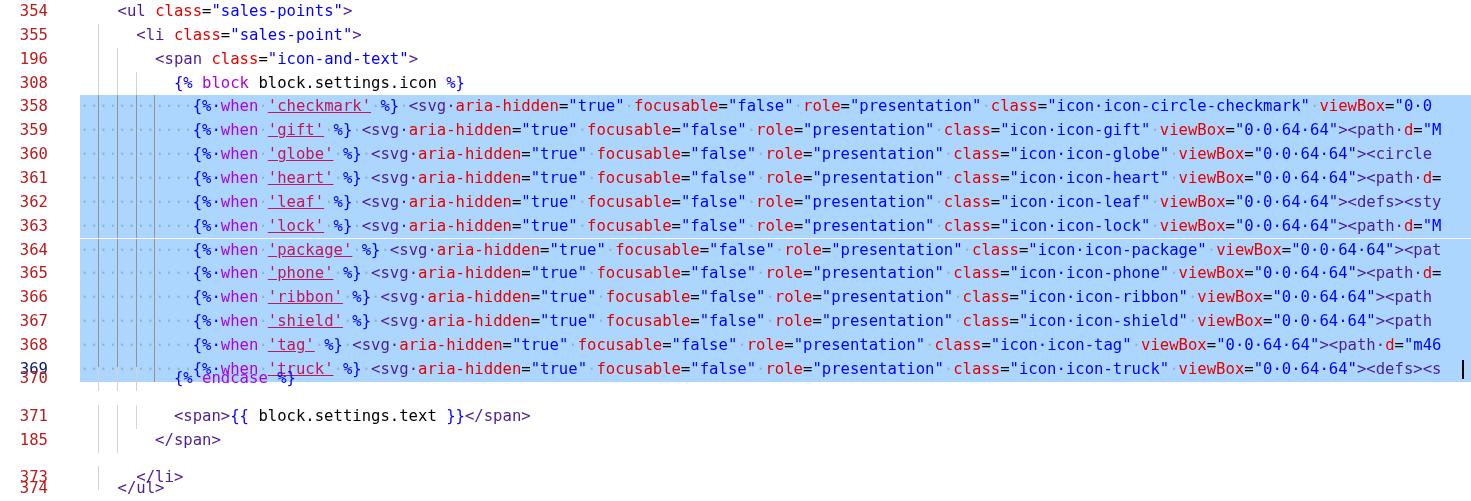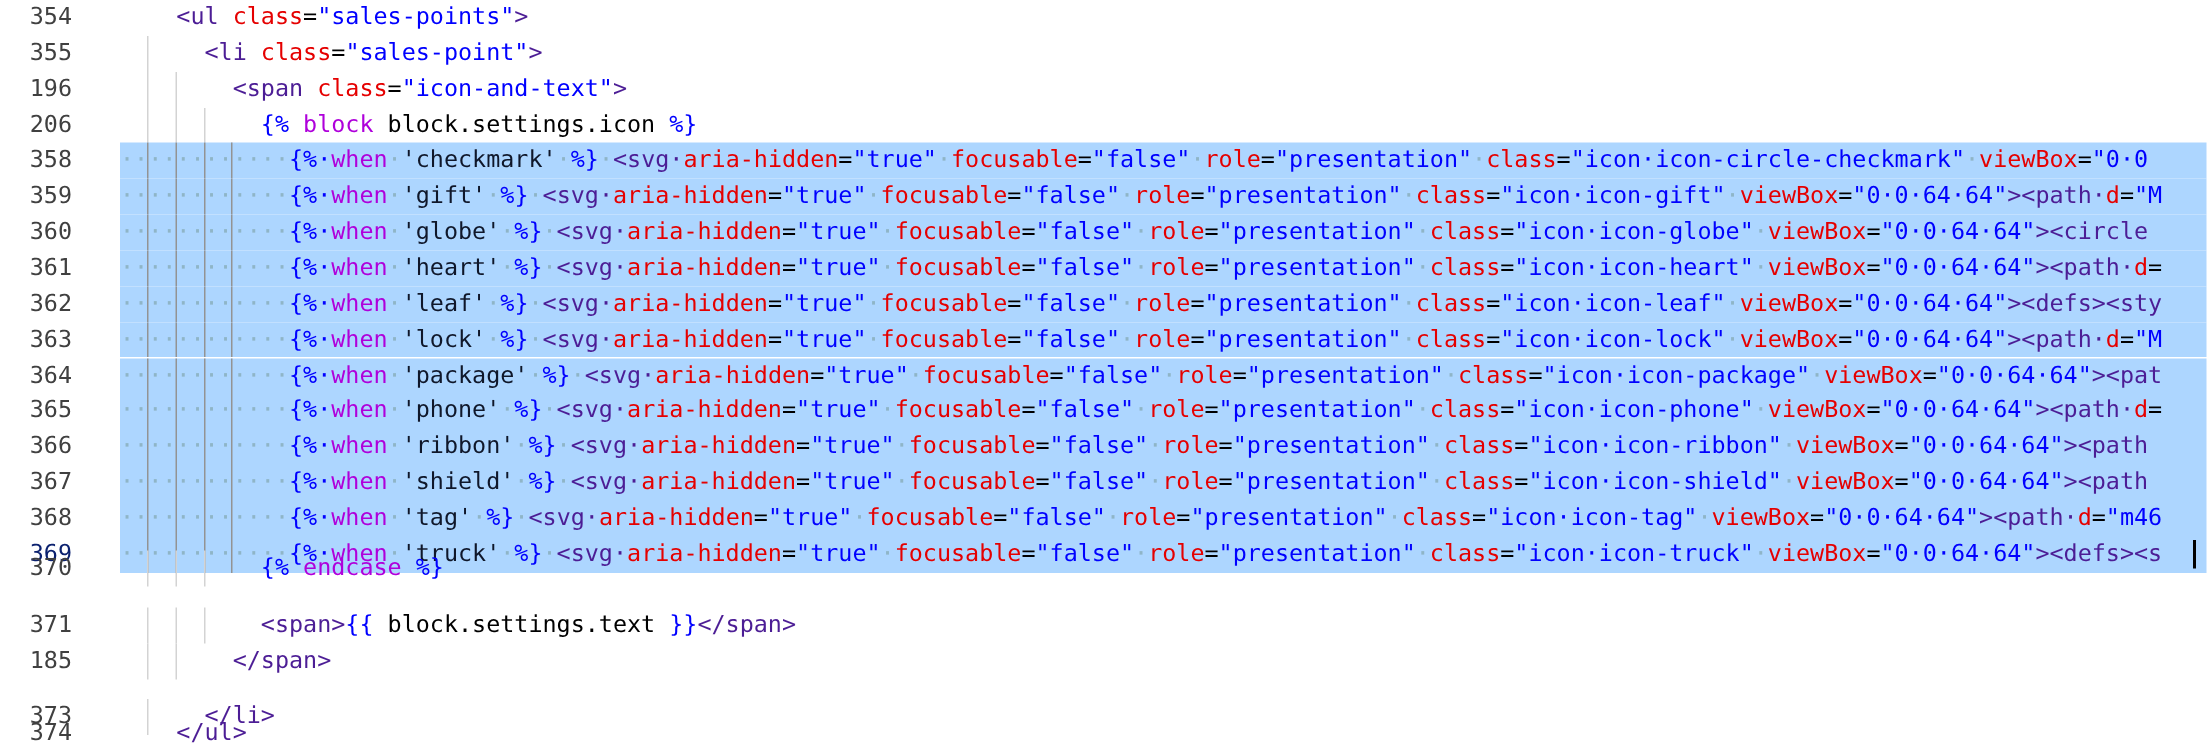--- a/index.html
+++ b/index.html
@@ -2,44 +2,44 @@
 <html><head>
 <meta charset="utf-8">
 <style>
   html, body { margin:0; padding:0; }
   body {
     width:1471px; height:501px; overflow:hidden; background:#ffffff;
     font-family:"DejaVu Sans Mono", monospace; font-size:15.6px;
   }
   .editor { position:relative; width:1471px; height:501px; }
   .line { position:absolute; left:0; width:1471px; height:23.85px; line-height:23.85px; white-space:pre; }
-  .gutter { position:absolute; left:0; width:48px; text-align:right; color:#404040; font-size:15.6px; }
+  .gutter { position:absolute; left:0; width:48px; text-align:right; color:#b91c1c; font-size:15.6px; }
   .line.active .gutter { color:#0b216f; }
   .code { position:absolute; left:80px; right:0; overflow:hidden; white-space:pre; }
   .sel-bg { position:absolute; left:80px; right:0; top:0; bottom:0; background:#add6ff; }
   .guide { position:absolute; top:0; bottom:0; width:1px; background:#d3d3d3; }
   .guide.sel { background:#939393; }
   .ws { color:#8fb5c7; }
   .t-tag { color:#4c1d95; }
   .t-attr { color:#e50000; }
   .t-str { color:#0000ff; }
   .t-liq { color:#0000ff; }
   .t-liqkw { color:#af00db; }
   .t-txt { color:#000000; }
-  .t-lstr { color:#0f172a; }
+  .t-lstr { color:#be185d;text-decoration:underline; }
   .cursor { position:absolute; width:2px; height:19px; background:#000; top:2px; }
 </style>
 </head>
 <body>
 
 <div class="editor" id="editor">
     <div class="line" style="top: 0px;"><span class="gutter">354</span><span class="code">    <span class="t-tag">&lt;ul </span><span class="t-attr">class</span><span class="t-txt">=</span><span class="t-str">"sales-points"</span><span class="t-tag">&gt;</span></span></div>
     <div class="line" style="top: 23.85px;"><span class="gutter">355</span><div class="guide" style="left: 98px;"></div><span class="code">      <span class="t-tag">&lt;li </span><span class="t-attr">class</span><span class="t-txt">=</span><span class="t-str">"sales-point"</span><span class="t-tag">&gt;</span></span></div>
     <div class="line" style="top: 47.7px;"><span class="gutter">196</span><div class="guide" style="left: 98px;"></div><div class="guide" style="left: 116.8px;"></div><span class="code">        <span class="t-tag">&lt;span </span><span class="t-attr">class</span><span class="t-txt">=</span><span class="t-str">"icon-and-text"</span><span class="t-tag">&gt;</span></span></div>
-    <div class="line" style="top: 71.55px;"><span class="gutter">206</span><div class="guide" style="left: 98px;"></div><div class="guide" style="left: 116.8px;"></div><div class="guide" style="left: 135.6px;"></div><span class="code">          <span class="t-liq">{% </span><span class="t-liqkw">block</span><span class="t-txt"> block.settings.icon </span><span class="t-liq">%}</span></span></div>
+    <div class="line" style="top: 71.55px;"><span class="gutter">308</span><div class="guide" style="left: 98px;"></div><div class="guide" style="left: 116.8px;"></div><div class="guide" style="left: 135.6px;"></div><span class="code">          <span class="t-liq">{% </span><span class="t-liqkw">block</span><span class="t-txt"> block.settings.icon </span><span class="t-liq">%}</span></span></div>
     <div class="line" style="top: 95.4px;"><div class="sel-bg"></div><span class="gutter">358</span><div class="guide sel" style="left: 98px;"></div><div class="guide sel" style="left: 116.8px;"></div><div class="guide sel" style="left: 135.6px;"></div><div class="guide sel" style="left: 154.4px;"></div><span class="code"><span class="ws">············</span><span class="t-liq">{%·</span><span class="t-liqkw">when</span><span class="t-txt" style="color: rgb(143, 181, 199);">·</span><span class="t-lstr">'checkmark'</span><span class="t-txt" style="color: rgb(143, 181, 199);">·</span><span class="t-liq">%}</span><span class="t-txt" style="color: rgb(143, 181, 199);">·</span><span class="t-tag">&lt;svg·</span><span class="t-attr">aria-hidden</span><span class="t-txt" style="color: rgb(0, 0, 0);">=</span><span class="t-str">"true"</span><span class="t-txt" style="color: rgb(143, 181, 199);">·</span><span class="t-attr">focusable</span><span class="t-txt" style="color: rgb(0, 0, 0);">=</span><span class="t-str">"false"</span><span class="t-txt" style="color: rgb(143, 181, 199);">·</span><span class="t-attr">role</span><span class="t-txt" style="color: rgb(0, 0, 0);">=</span><span class="t-str">"presentation"</span><span class="t-txt" style="color: rgb(143, 181, 199);">·</span><span class="t-attr">class</span><span class="t-txt" style="color: rgb(0, 0, 0);">=</span><span class="t-str">"icon·icon-circle-checkmark"</span><span class="t-txt" style="color: rgb(143, 181, 199);">·</span><span class="t-attr">viewBox</span><span class="t-txt" style="color: rgb(0, 0, 0);">=</span><span class="t-str">"0·0</span></span></div>
     <div class="line" style="top: 119.25px;"><div class="sel-bg"></div><span class="gutter">359</span><div class="guide sel" style="left: 98px;"></div><div class="guide sel" style="left: 116.8px;"></div><div class="guide sel" style="left: 135.6px;"></div><div class="guide sel" style="left: 154.4px;"></div><span class="code"><span class="ws">············</span><span class="t-liq">{%·</span><span class="t-liqkw">when</span><span class="t-txt" style="color: rgb(143, 181, 199);">·</span><span class="t-lstr">'gift'</span><span class="t-txt" style="color: rgb(143, 181, 199);">·</span><span class="t-liq">%}</span><span class="t-txt" style="color: rgb(143, 181, 199);">·</span><span class="t-tag">&lt;svg·</span><span class="t-attr">aria-hidden</span><span class="t-txt" style="color: rgb(0, 0, 0);">=</span><span class="t-str">"true"</span><span class="t-txt" style="color: rgb(143, 181, 199);">·</span><span class="t-attr">focusable</span><span class="t-txt" style="color: rgb(0, 0, 0);">=</span><span class="t-str">"false"</span><span class="t-txt" style="color: rgb(143, 181, 199);">·</span><span class="t-attr">role</span><span class="t-txt" style="color: rgb(0, 0, 0);">=</span><span class="t-str">"presentation"</span><span class="t-txt" style="color: rgb(143, 181, 199);">·</span><span class="t-attr">class</span><span class="t-txt" style="color: rgb(0, 0, 0);">=</span><span class="t-str">"icon·icon-gift"</span><span class="t-txt" style="color: rgb(143, 181, 199);">·</span><span class="t-attr">viewBox</span><span class="t-txt" style="color: rgb(0, 0, 0);">=</span><span class="t-str">"0·0·64·64"</span><span class="t-tag">&gt;&lt;path·</span><span class="t-attr">d</span><span class="t-txt" style="color: rgb(0, 0, 0);">=</span><span class="t-str">"M</span></span></div>
     <div class="line" style="top: 143.1px;"><div class="sel-bg"></div><span class="gutter">360</span><div class="guide sel" style="left: 98px;"></div><div class="guide sel" style="left: 116.8px;"></div><div class="guide sel" style="left: 135.6px;"></div><div class="guide sel" style="left: 154.4px;"></div><span class="code"><span class="ws">············</span><span class="t-liq">{%·</span><span class="t-liqkw">when</span><span class="t-txt" style="color: rgb(143, 181, 199);">·</span><span class="t-lstr">'globe'</span><span class="t-txt" style="color: rgb(143, 181, 199);">·</span><span class="t-liq">%}</span><span class="t-txt" style="color: rgb(143, 181, 199);">·</span><span class="t-tag">&lt;svg·</span><span class="t-attr">aria-hidden</span><span class="t-txt" style="color: rgb(0, 0, 0);">=</span><span class="t-str">"true"</span><span class="t-txt" style="color: rgb(143, 181, 199);">·</span><span class="t-attr">focusable</span><span class="t-txt" style="color: rgb(0, 0, 0);">=</span><span class="t-str">"false"</span><span class="t-txt" style="color: rgb(143, 181, 199);">·</span><span class="t-attr">role</span><span class="t-txt" style="color: rgb(0, 0, 0);">=</span><span class="t-str">"presentation"</span><span class="t-txt" style="color: rgb(143, 181, 199);">·</span><span class="t-attr">class</span><span class="t-txt" style="color: rgb(0, 0, 0);">=</span><span class="t-str">"icon·icon-globe"</span><span class="t-txt" style="color: rgb(143, 181, 199);">·</span><span class="t-attr">viewBox</span><span class="t-txt" style="color: rgb(0, 0, 0);">=</span><span class="t-str">"0·0·64·64"</span><span class="t-tag">&gt;&lt;circle</span></span></div>
     <div class="line" style="top: 166.95px;"><div class="sel-bg"></div><span class="gutter">361</span><div class="guide sel" style="left: 98px;"></div><div class="guide sel" style="left: 116.8px;"></div><div class="guide sel" style="left: 135.6px;"></div><div class="guide sel" style="left: 154.4px;"></div><span class="code"><span class="ws">············</span><span class="t-liq">{%·</span><span class="t-liqkw">when</span><span class="t-txt" style="color: rgb(143, 181, 199);">·</span><span class="t-lstr">'heart'</span><span class="t-txt" style="color: rgb(143, 181, 199);">·</span><span class="t-liq">%}</span><span class="t-txt" style="color: rgb(143, 181, 199);">·</span><span class="t-tag">&lt;svg·</span><span class="t-attr">aria-hidden</span><span class="t-txt" style="color: rgb(0, 0, 0);">=</span><span class="t-str">"true"</span><span class="t-txt" style="color: rgb(143, 181, 199);">·</span><span class="t-attr">focusable</span><span class="t-txt" style="color: rgb(0, 0, 0);">=</span><span class="t-str">"false"</span><span class="t-txt" style="color: rgb(143, 181, 199);">·</span><span class="t-attr">role</span><span class="t-txt" style="color: rgb(0, 0, 0);">=</span><span class="t-str">"presentation"</span><span class="t-txt" style="color: rgb(143, 181, 199);">·</span><span class="t-attr">class</span><span class="t-txt" style="color: rgb(0, 0, 0);">=</span><span class="t-str">"icon·icon-heart"</span><span class="t-txt" style="color: rgb(143, 181, 199);">·</span><span class="t-attr">viewBox</span><span class="t-txt" style="color: rgb(0, 0, 0);">=</span><span class="t-str">"0·0·64·64"</span><span class="t-tag">&gt;&lt;path·</span><span class="t-attr">d</span><span class="t-txt" style="color: rgb(0, 0, 0);">=</span></span></div>
     <div class="line" style="top: 190.8px;"><div class="sel-bg"></div><span class="gutter">362</span><div class="guide sel" style="left: 98px;"></div><div class="guide sel" style="left: 116.8px;"></div><div class="guide sel" style="left: 135.6px;"></div><div class="guide sel" style="left: 154.4px;"></div><span class="code"><span class="ws">············</span><span class="t-liq">{%·</span><span class="t-liqkw">when</span><span class="t-txt" style="color: rgb(143, 181, 199);">·</span><span class="t-lstr">'leaf'</span><span class="t-txt" style="color: rgb(143, 181, 199);">·</span><span class="t-liq">%}</span><span class="t-txt" style="color: rgb(143, 181, 199);">·</span><span class="t-tag">&lt;svg·</span><span class="t-attr">aria-hidden</span><span class="t-txt" style="color: rgb(0, 0, 0);">=</span><span class="t-str">"true"</span><span class="t-txt" style="color: rgb(143, 181, 199);">·</span><span class="t-attr">focusable</span><span class="t-txt" style="color: rgb(0, 0, 0);">=</span><span class="t-str">"false"</span><span class="t-txt" style="color: rgb(143, 181, 199);">·</span><span class="t-attr">role</span><span class="t-txt" style="color: rgb(0, 0, 0);">=</span><span class="t-str">"presentation"</span><span class="t-txt" style="color: rgb(143, 181, 199);">·</span><span class="t-attr">class</span><span class="t-txt" style="color: rgb(0, 0, 0);">=</span><span class="t-str">"icon·icon-leaf"</span><span class="t-txt" style="color: rgb(143, 181, 199);">·</span><span class="t-attr">viewBox</span><span class="t-txt" style="color: rgb(0, 0, 0);">=</span><span class="t-str">"0·0·64·64"</span><span class="t-tag">&gt;&lt;defs&gt;&lt;sty</span></span></div>
     <div class="line" style="top: 214.65px;"><div class="sel-bg"></div><span class="gutter">363</span><div class="guide sel" style="left: 98px;"></div><div class="guide sel" style="left: 116.8px;"></div><div class="guide sel" style="left: 135.6px;"></div><div class="guide sel" style="left: 154.4px;"></div><span class="code"><span class="ws">············</span><span class="t-liq">{%·</span><span class="t-liqkw">when</span><span class="t-txt" style="color: rgb(143, 181, 199);">·</span><span class="t-lstr">'lock'</span><span class="t-txt" style="color: rgb(143, 181, 199);">·</span><span class="t-liq">%}</span><span class="t-txt" style="color: rgb(143, 181, 199);">·</span><span class="t-tag">&lt;svg·</span><span class="t-attr">aria-hidden</span><span class="t-txt" style="color: rgb(0, 0, 0);">=</span><span class="t-str">"true"</span><span class="t-txt" style="color: rgb(143, 181, 199);">·</span><span class="t-attr">focusable</span><span class="t-txt" style="color: rgb(0, 0, 0);">=</span><span class="t-str">"false"</span><span class="t-txt" style="color: rgb(143, 181, 199);">·</span><span class="t-attr">role</span><span class="t-txt" style="color: rgb(0, 0, 0);">=</span><span class="t-str">"presentation"</span><span class="t-txt" style="color: rgb(143, 181, 199);">·</span><span class="t-attr">class</span><span class="t-txt" style="color: rgb(0, 0, 0);">=</span><span class="t-str">"icon·icon-lock"</span><span class="t-txt" style="color: rgb(143, 181, 199);">·</span><span class="t-attr">viewBox</span><span class="t-txt" style="color: rgb(0, 0, 0);">=</span><span class="t-str">"0·0·64·64"</span><span class="t-tag">&gt;&lt;path·</span><span class="t-attr">d</span><span class="t-txt" style="color: rgb(0, 0, 0);">=</span><span class="t-str">"M</span></span></div>
     <div class="line" style="top: 238.5px;"><div class="sel-bg"></div><span class="gutter">364</span><div class="guide sel" style="left: 98px;"></div><div class="guide sel" style="left: 116.8px;"></div><div class="guide sel" style="left: 135.6px;"></div><div class="guide sel" style="left: 154.4px;"></div><span class="code"><span class="ws">············</span><span class="t-liq">{%·</span><span class="t-liqkw">when</span><span class="t-txt" style="color: rgb(143, 181, 199);">·</span><span class="t-lstr">'package'</span><span class="t-txt" style="color: rgb(143, 181, 199);">·</span><span class="t-liq">%}</span><span class="t-txt" style="color: rgb(143, 181, 199);">·</span><span class="t-tag">&lt;svg·</span><span class="t-attr">aria-hidden</span><span class="t-txt" style="color: rgb(0, 0, 0);">=</span><span class="t-str">"true"</span><span class="t-txt" style="color: rgb(143, 181, 199);">·</span><span class="t-attr">focusable</span><span class="t-txt" style="color: rgb(0, 0, 0);">=</span><span class="t-str">"false"</span><span class="t-txt" style="color: rgb(143, 181, 199);">·</span><span class="t-attr">role</span><span class="t-txt" style="color: rgb(0, 0, 0);">=</span><span class="t-str">"presentation"</span><span class="t-txt" style="color: rgb(143, 181, 199);">·</span><span class="t-attr">class</span><span class="t-txt" style="color: rgb(0, 0, 0);">=</span><span class="t-str">"icon·icon-package"</span><span class="t-txt" style="color: rgb(143, 181, 199);">·</span><span class="t-attr">viewBox</span><span class="t-txt" style="color: rgb(0, 0, 0);">=</span><span class="t-str">"0·0·64·64"</span><span class="t-tag">&gt;&lt;pat</span></span></div>
     <div class="line" style="top: 262.35px;"><div class="sel-bg"></div><span class="gutter">365</span><div class="guide sel" style="left: 98px;"></div><div class="guide sel" style="left: 116.8px;"></div><div class="guide sel" style="left: 135.6px;"></div><div class="guide sel" style="left: 154.4px;"></div><span class="code"><span class="ws">············</span><span class="t-liq">{%·</span><span class="t-liqkw">when</span><span class="t-txt" style="color: rgb(143, 181, 199);">·</span><span class="t-lstr">'phone'</span><span class="t-txt" style="color: rgb(143, 181, 199);">·</span><span class="t-liq">%}</span><span class="t-txt" style="color: rgb(143, 181, 199);">·</span><span class="t-tag">&lt;svg·</span><span class="t-attr">aria-hidden</span><span class="t-txt" style="color: rgb(0, 0, 0);">=</span><span class="t-str">"true"</span><span class="t-txt" style="color: rgb(143, 181, 199);">·</span><span class="t-attr">focusable</span><span class="t-txt" style="color: rgb(0, 0, 0);">=</span><span class="t-str">"false"</span><span class="t-txt" style="color: rgb(143, 181, 199);">·</span><span class="t-attr">role</span><span class="t-txt" style="color: rgb(0, 0, 0);">=</span><span class="t-str">"presentation"</span><span class="t-txt" style="color: rgb(143, 181, 199);">·</span><span class="t-attr">class</span><span class="t-txt" style="color: rgb(0, 0, 0);">=</span><span class="t-str">"icon·icon-phone"</span><span class="t-txt" style="color: rgb(143, 181, 199);">·</span><span class="t-attr">viewBox</span><span class="t-txt" style="color: rgb(0, 0, 0);">=</span><span class="t-str">"0·0·64·64"</span><span class="t-tag">&gt;&lt;path·</span><span class="t-attr">d</span><span class="t-txt" style="color: rgb(0, 0, 0);">=</span></span></div>
     <div class="line" style="top: 286.2px;"><div class="sel-bg"></div><span class="gutter">366</span><div class="guide sel" style="left: 98px;"></div><div class="guide sel" style="left: 116.8px;"></div><div class="guide sel" style="left: 135.6px;"></div><div class="guide sel" style="left: 154.4px;"></div><span class="code"><span class="ws">············</span><span class="t-liq">{%·</span><span class="t-liqkw">when</span><span class="t-txt" style="color: rgb(143, 181, 199);">·</span><span class="t-lstr">'ribbon'</span><span class="t-txt" style="color: rgb(143, 181, 199);">·</span><span class="t-liq">%}</span><span class="t-txt" style="color: rgb(143, 181, 199);">·</span><span class="t-tag">&lt;svg·</span><span class="t-attr">aria-hidden</span><span class="t-txt" style="color: rgb(0, 0, 0);">=</span><span class="t-str">"true"</span><span class="t-txt" style="color: rgb(143, 181, 199);">·</span><span class="t-attr">focusable</span><span class="t-txt" style="color: rgb(0, 0, 0);">=</span><span class="t-str">"false"</span><span class="t-txt" style="color: rgb(143, 181, 199);">·</span><span class="t-attr">role</span><span class="t-txt" style="color: rgb(0, 0, 0);">=</span><span class="t-str">"presentation"</span><span class="t-txt" style="color: rgb(143, 181, 199);">·</span><span class="t-attr">class</span><span class="t-txt" style="color: rgb(0, 0, 0);">=</span><span class="t-str">"icon·icon-ribbon"</span><span class="t-txt" style="color: rgb(143, 181, 199);">·</span><span class="t-attr">viewBox</span><span class="t-txt" style="color: rgb(0, 0, 0);">=</span><span class="t-str">"0·0·64·64"</span><span class="t-tag">&gt;&lt;path</span></span></div>
     <div class="line" style="top: 310.05px;"><div class="sel-bg"></div><span class="gutter">367</span><div class="guide sel" style="left: 98px;"></div><div class="guide sel" style="left: 116.8px;"></div><div class="guide sel" style="left: 135.6px;"></div><div class="guide sel" style="left: 154.4px;"></div><span class="code"><span class="ws">············</span><span class="t-liq">{%·</span><span class="t-liqkw">when</span><span class="t-txt" style="color: rgb(143, 181, 199);">·</span><span class="t-lstr">'shield'</span><span class="t-txt" style="color: rgb(143, 181, 199);">·</span><span class="t-liq">%}</span><span class="t-txt" style="color: rgb(143, 181, 199);">·</span><span class="t-tag">&lt;svg·</span><span class="t-attr">aria-hidden</span><span class="t-txt" style="color: rgb(0, 0, 0);">=</span><span class="t-str">"true"</span><span class="t-txt" style="color: rgb(143, 181, 199);">·</span><span class="t-attr">focusable</span><span class="t-txt" style="color: rgb(0, 0, 0);">=</span><span class="t-str">"false"</span><span class="t-txt" style="color: rgb(143, 181, 199);">·</span><span class="t-attr">role</span><span class="t-txt" style="color: rgb(0, 0, 0);">=</span><span class="t-str">"presentation"</span><span class="t-txt" style="color: rgb(143, 181, 199);">·</span><span class="t-attr">class</span><span class="t-txt" style="color: rgb(0, 0, 0);">=</span><span class="t-str">"icon·icon-shield"</span><span class="t-txt" style="color: rgb(143, 181, 199);">·</span><span class="t-attr">viewBox</span><span class="t-txt" style="color: rgb(0, 0, 0);">=</span><span class="t-str">"0·0·64·64"</span><span class="t-tag">&gt;&lt;path</span></span></div>

